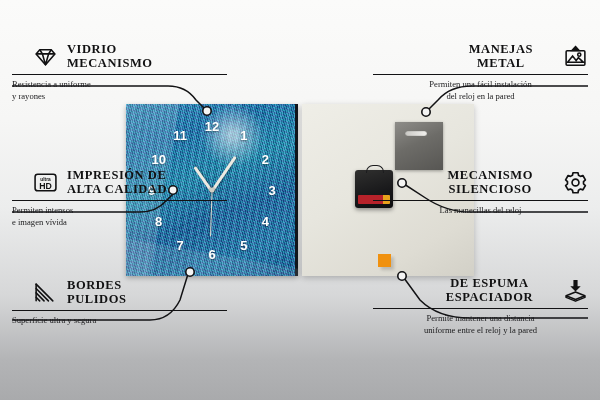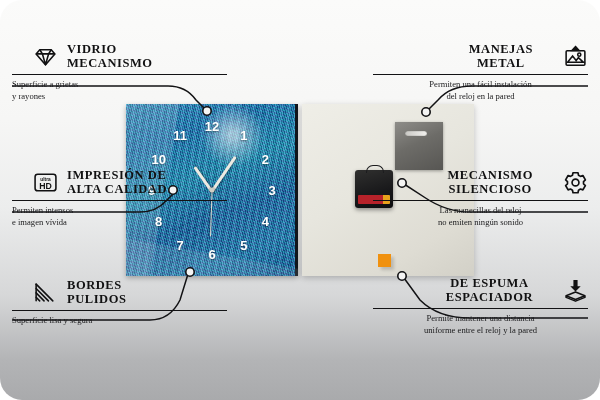--- a/index.html
+++ b/index.html
@@ -4,21 +4,20 @@
 <style>
   html,body{margin:0;padding:0;}
   body{
     width:600px;height:400px;overflow:hidden;
     font-family:"Liberation Serif", serif;
     background:#ffffff;
   }
   #stage{
     position:relative;width:600px;height:400px;
     background:linear-gradient(180deg,#fbfbfa 0%,#f6f6f5 30%,#eceded 52%,#d6d7d8 74%,#b3b4b6 90%,#a9aaac 100%);
-    border-radius:22px;
   }
   
   #product{position:absolute;left:126px;top:104px;width:348px;height:172px;}
   .panel{position:absolute;top:0;height:172px;}
   #front{
     left:0;width:172px;
     background:
       radial-gradient(circle at 62% 18%, rgba(255,255,255,.55) 0 2%, rgba(255,255,255,0) 18%),
       repeating-linear-gradient(74deg, rgba(0,0,0,.20) 0 1px, rgba(255,255,255,.14) 1px 2.2px),
       repeating-linear-gradient(14deg, rgba(0,220,210,.30) 0 1.4px, rgba(0,0,0,0) 1.4px 3.2px),
@@ -151,21 +150,21 @@
         </g>
           </svg>
       </span>
       <div class="title">
         <div>VIDRIO</div>
         <div>MECANISMO</div>
       </div>
     </div>
     <div class="rule"></div>
     <div class="desc">
-      <div>Superficie a grietas</div>
+      <div>Resistencia a uniforme</div>
       <div>y rayones</div>
     </div>
   </div>
 
   <div class="callout left" style="top:168px">
     <div class="head">
       <span class="ico">
         <svg viewBox="0 0 24 24">
           <rect x="2" y="4" width="20" height="16" rx="2.5" fill="none" stroke="#111112" stroke-width="1.5"></rect>
           <text x="12" y="11" font-family="Liberation Sans, sans-serif" font-size="4.6" font-weight="700" text-anchor="middle" fill="#111112">ultra</text>
@@ -197,21 +196,21 @@
         </g>
           </svg>
       </span>
       <div class="title">
         <div>BORDES</div>
         <div>PULIDOS</div>
       </div>
     </div>
     <div class="rule"></div>
     <div class="desc">
-      <div>Superficie lisa y segura</div>
+      <div>Superficie ultra y segura</div>
       <div></div>
     </div>
   </div>
 
   <div class="callout right" style="top:42px">
     <div class="head">
       <span class="ico">
         <svg viewBox="0 0 24 24">
             <g stroke="#111112" stroke-width="1.5" fill="none">
           <path d="M12 2.5 L15.4 6.2 H8.6 Z" fill="#111112"></path>
@@ -244,21 +243,20 @@
           </svg>
       </span>
       <div class="title">
         <div>MECANISMO</div>
         <div>SILENCIOSO</div>
       </div>
     </div>
     <div class="rule"></div>
     <div class="desc">
       <div>Las manecillas del reloj</div>
-      <div>no emiten ningún sonido</div>
     </div>
   </div>
 
   <div class="callout right" style="top:276px">
     <div class="head">
       <span class="ico">
         <svg viewBox="0 0 24 24">
             <g stroke="#111112" stroke-width="1.5" fill="none" stroke-linejoin="round">
           <path d="M10 2 h4 v6 h3 l-5 5 -5 -5 h3 z" fill="#111112" stroke="none"></path>
           <path d="M12 13.4 L3 17 l9 3.6 9-3.6 z"></path>

